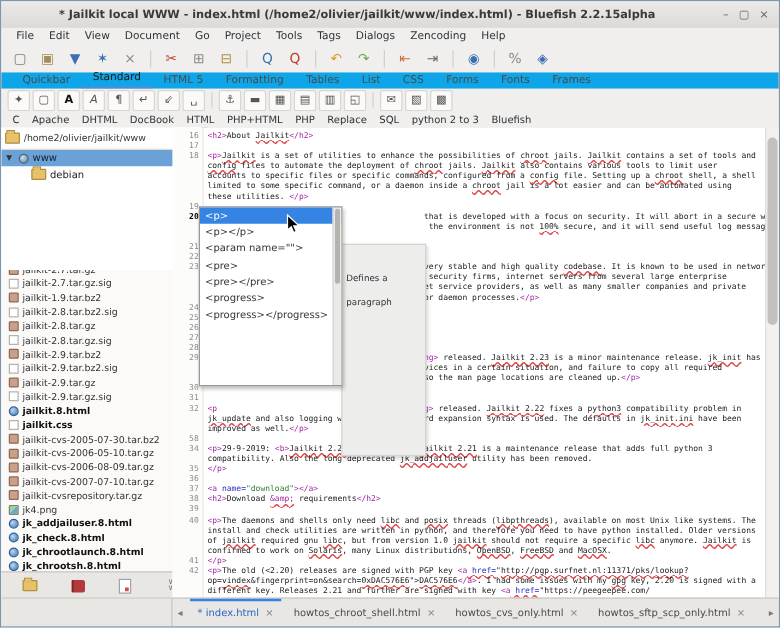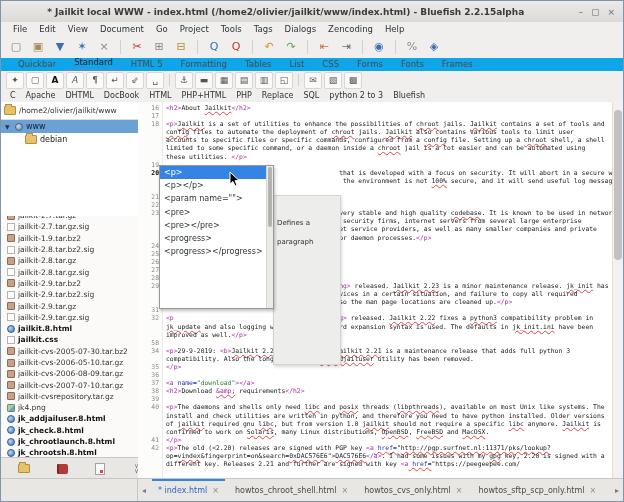--- a/index.html
+++ b/index.html
@@ -336,20 +336,21 @@
         <div class="erow"><span class="g"></span><span class="code"><span class="c-x">or                                         rnet service providers, as well as many smaller companies and private</span></span></div>
         <div class="erow"><span class="g"></span><span class="code"><span class="c-x">us                                         l or daemon processes.</span><span class="c-t">&lt;/p&gt;</span></span></div>
         <div class="erow"><span class="g">24</span><span class="code"></span></div>
         <div class="erow"><span class="g">25</span><span class="code"><span class="c-t">&lt;a</span></span></div>
         <div class="erow"><span class="g">26</span><span class="code"></span></div>
         <div class="erow"><span class="g">27</span><span class="code"><span class="c-t">&lt;h</span></span></div>
         <div class="erow"><span class="g">28</span><span class="code"></span></div>
         <div class="erow"><span class="g">29</span><span class="code"><span class="c-t">&lt;p</span><span class="c-x">                                           </span><span class="c-t">ng&gt;</span><span class="c-x"> released. </span><span class="c-s">Jailkit 2.23</span><span class="c-x"> is a minor maintenance release. </span><span class="c-s">jk_init</span><span class="c-x"> has</span></span></div>
         <div class="erow"><span class="g"></span><span class="code"><span class="c-x">tw                                         devices in a certain situation, and failure to copy all required</span></span></div>
         <div class="erow"><span class="g"></span><span class="code"><span class="c-x">li                                         Also the man page locations are cleaned up.</span><span class="c-t">&lt;/p&gt;</span></span></div>
+        <div class="erow"><span class="g">30</span><span class="code"></span></div>
         <div class="erow"><span class="g">31</span><span class="code"></span></div>
         <div class="erow"><span class="g">32</span><span class="code"><span class="c-t">&lt;p</span><span class="c-x">                                           </span><span class="c-t">g&gt;</span><span class="c-x"> released. </span><span class="c-s">Jailkit 2.22</span><span class="c-x"> fixes a </span><span class="c-s">python3</span><span class="c-x"> compatibility problem in</span></span></div>
         <div class="erow"><span class="g"></span><span class="code"><span class="c-s">jk_update</span><span class="c-x"> and also logging when an invalid word expansion syntax is used. The defaults in </span><span class="c-s">jk_init.ini</span><span class="c-x"> have been</span></span></div>
         <div class="erow"><span class="g"></span><span class="code"><span class="c-x">improved as well.</span><span class="c-t">&lt;/p&gt;</span></span></div>
         <div class="erow"><span class="g">58</span><span class="code"></span></div>
         <div class="erow"><span class="g">34</span><span class="code"><span class="c-t">&lt;p&gt;</span><span class="c-x">29-9-2019: </span><span class="c-t">&lt;b&gt;</span><span class="c-s">Jailkit 2.21</span><span class="c-t">&lt;/b&gt;</span><span class="c-x"> released. </span><span class="c-s">Jailkit 2.21</span><span class="c-x"> is a maintenance release that adds full python 3</span></span></div>
         <div class="erow"><span class="g"></span><span class="code"><span class="c-x">compatibility. Also the long deprecated </span><span class="c-s">jk_addjailuser</span><span class="c-x"> utility has been removed.</span></span></div>
         <div class="erow"><span class="g">35</span><span class="code"><span class="c-t">&lt;/p&gt;</span></span></div>
         <div class="erow"><span class="g">36</span><span class="code"></span></div>
         <div class="erow"><span class="g">37</span><span class="code"><span class="c-t">&lt;a</span><span class="c-h"> name=</span><span class="c-v">"download"</span><span class="c-t">&gt;&lt;/a&gt;</span></span></div>

